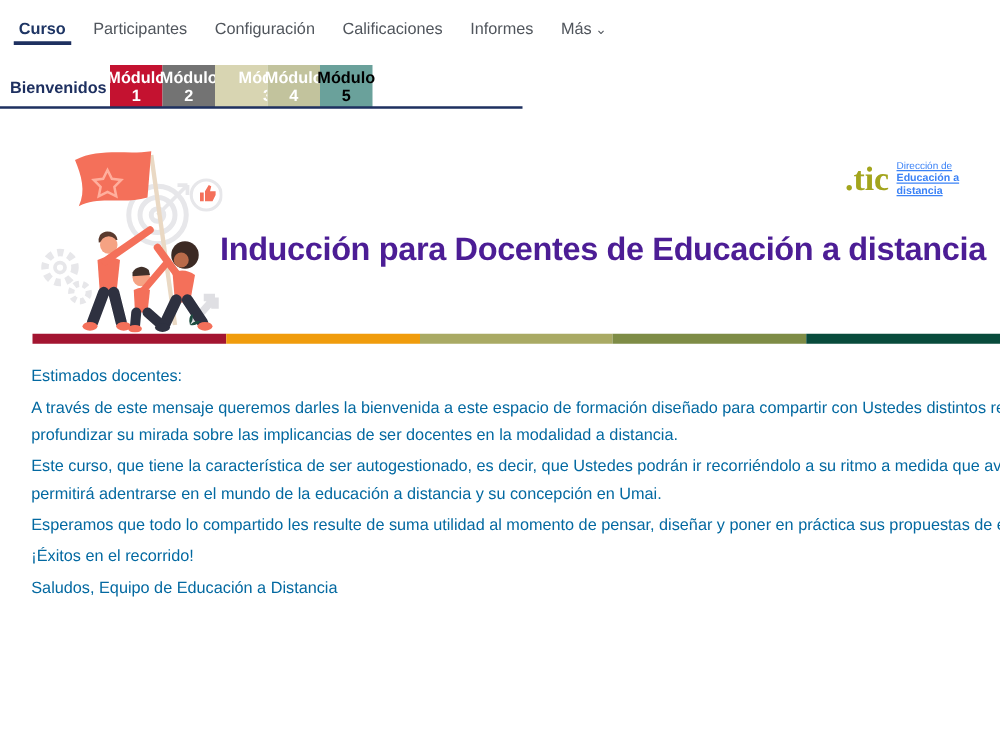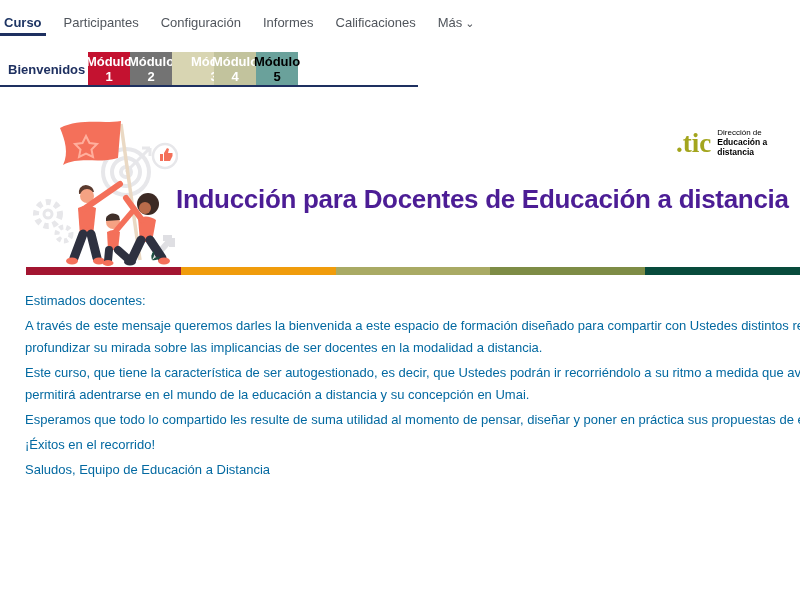--- a/index.html
+++ b/index.html
@@ -7,21 +7,21 @@
   body {
     font-family:"Liberation Sans", sans-serif;
     background:#ffffff;
     position:relative;
     overflow:hidden;
   }
 
   
   .course-nav {
     position:absolute; top:0; left:0; width:800px; height:44px;
-    display:flex; align-items:center; padding-left:2px;
+    display:flex; align-items:center; padding-left:13px;
   }
   .nav-item {
     font-size:13px; color:#50555c; margin-right:18px; cursor:pointer;
     position:relative; padding:14px 2px 14px 2px; white-space:nowrap;
   }
   .nav-item.active { color:#1e3564; font-weight:bold; }
   .nav-underline {
     position:absolute; left:-2px; right:-2px; bottom:8px; height:3px;
     background:#1e3060;
   }
@@ -50,21 +50,21 @@
   .banner-title {
     position:absolute; left:176px; top:184px; width:616px;
     font-size:26px; font-weight:bold; color:#4c1d95;
     white-space:nowrap; letter-spacing:-0.3px;
   }
   .logo { position:absolute; left:676px; top:128px; display:flex; align-items:center; }
   .logo-mark {
     font-family:"Liberation Serif", serif; font-weight:bold;
     font-size:27px; color:#a3a51d; line-height:28px;
   }
-  .logo-text { margin-left:6px; color:#000000; }
+  .logo-text { margin-left:6px; color:#3b82f6;text-decoration:underline; }
   .logo-text .l1 { font-size:8px; }
   .logo-text .l2 { font-size:8.5px; font-weight:bold; }
 
   
   .stripe {
     position:absolute; top:267px; left:26px; width:774px; height:8px;
     display:flex;
   }
   .stripe .seg { flex:1 1 0; height:8px; }
 
@@ -84,24 +84,24 @@
     <span>Curso</span>
     <div class="nav-underline"></div>
   </div>
   <div class="nav-item">
     <span>Participantes</span>
   </div>
   <div class="nav-item">
     <span>Configuración</span>
   </div>
   <div class="nav-item">
+    <span>Calificaciones</span>
+  </div>
+  <div class="nav-item">
     <span>Informes</span>
-  </div>
-  <div class="nav-item">
-    <span>Calificaciones</span>
   </div>
   <div class="nav-item">
     <span>Más</span><span class="chevron">⌄</span>
   </div>
 </nav>
 
 <div class="tab-row">
   <div class="tab welcome" style="background: rgb(255, 255, 255); color: rgb(30, 48, 96);">
     <span>Bienvenidos</span>
   </div>

